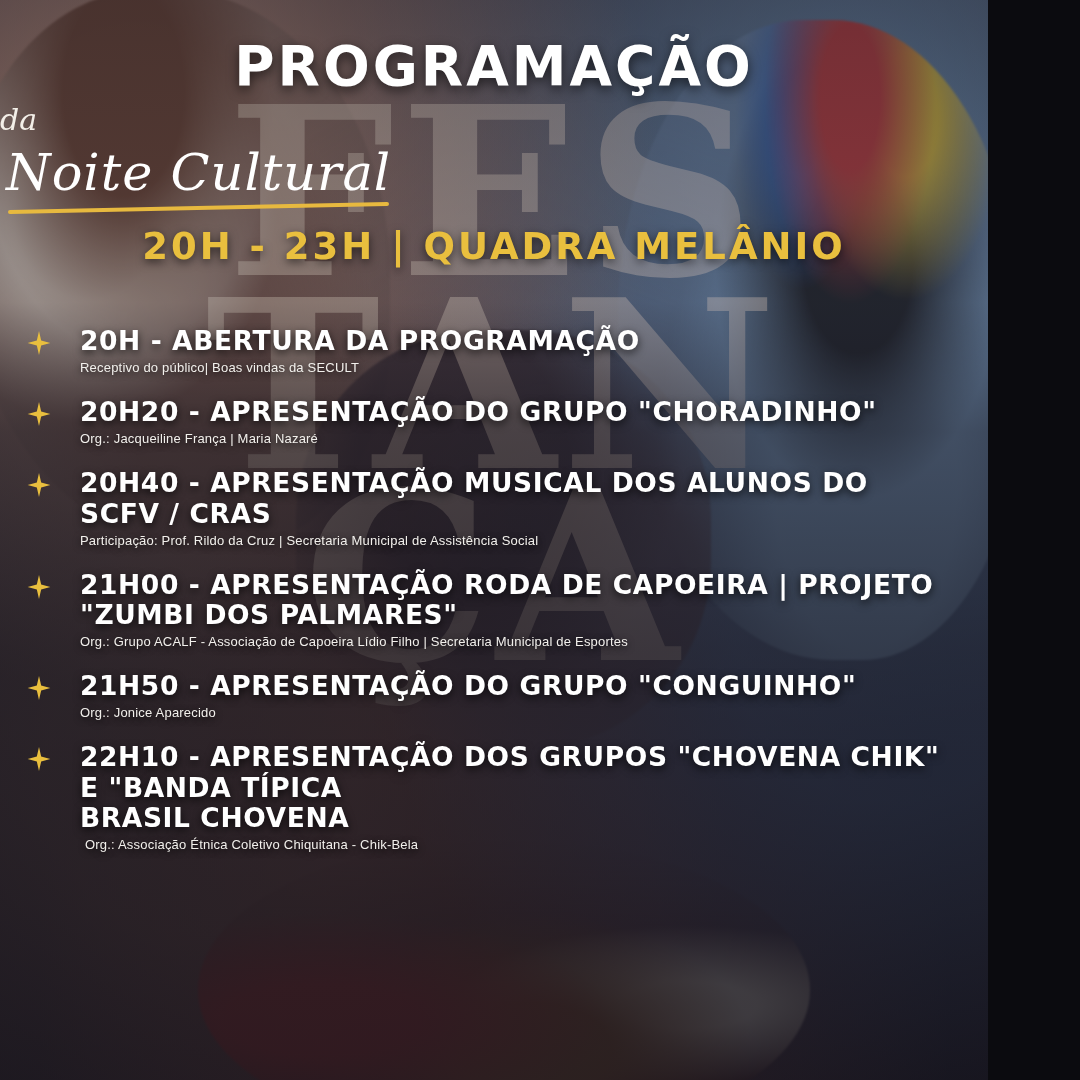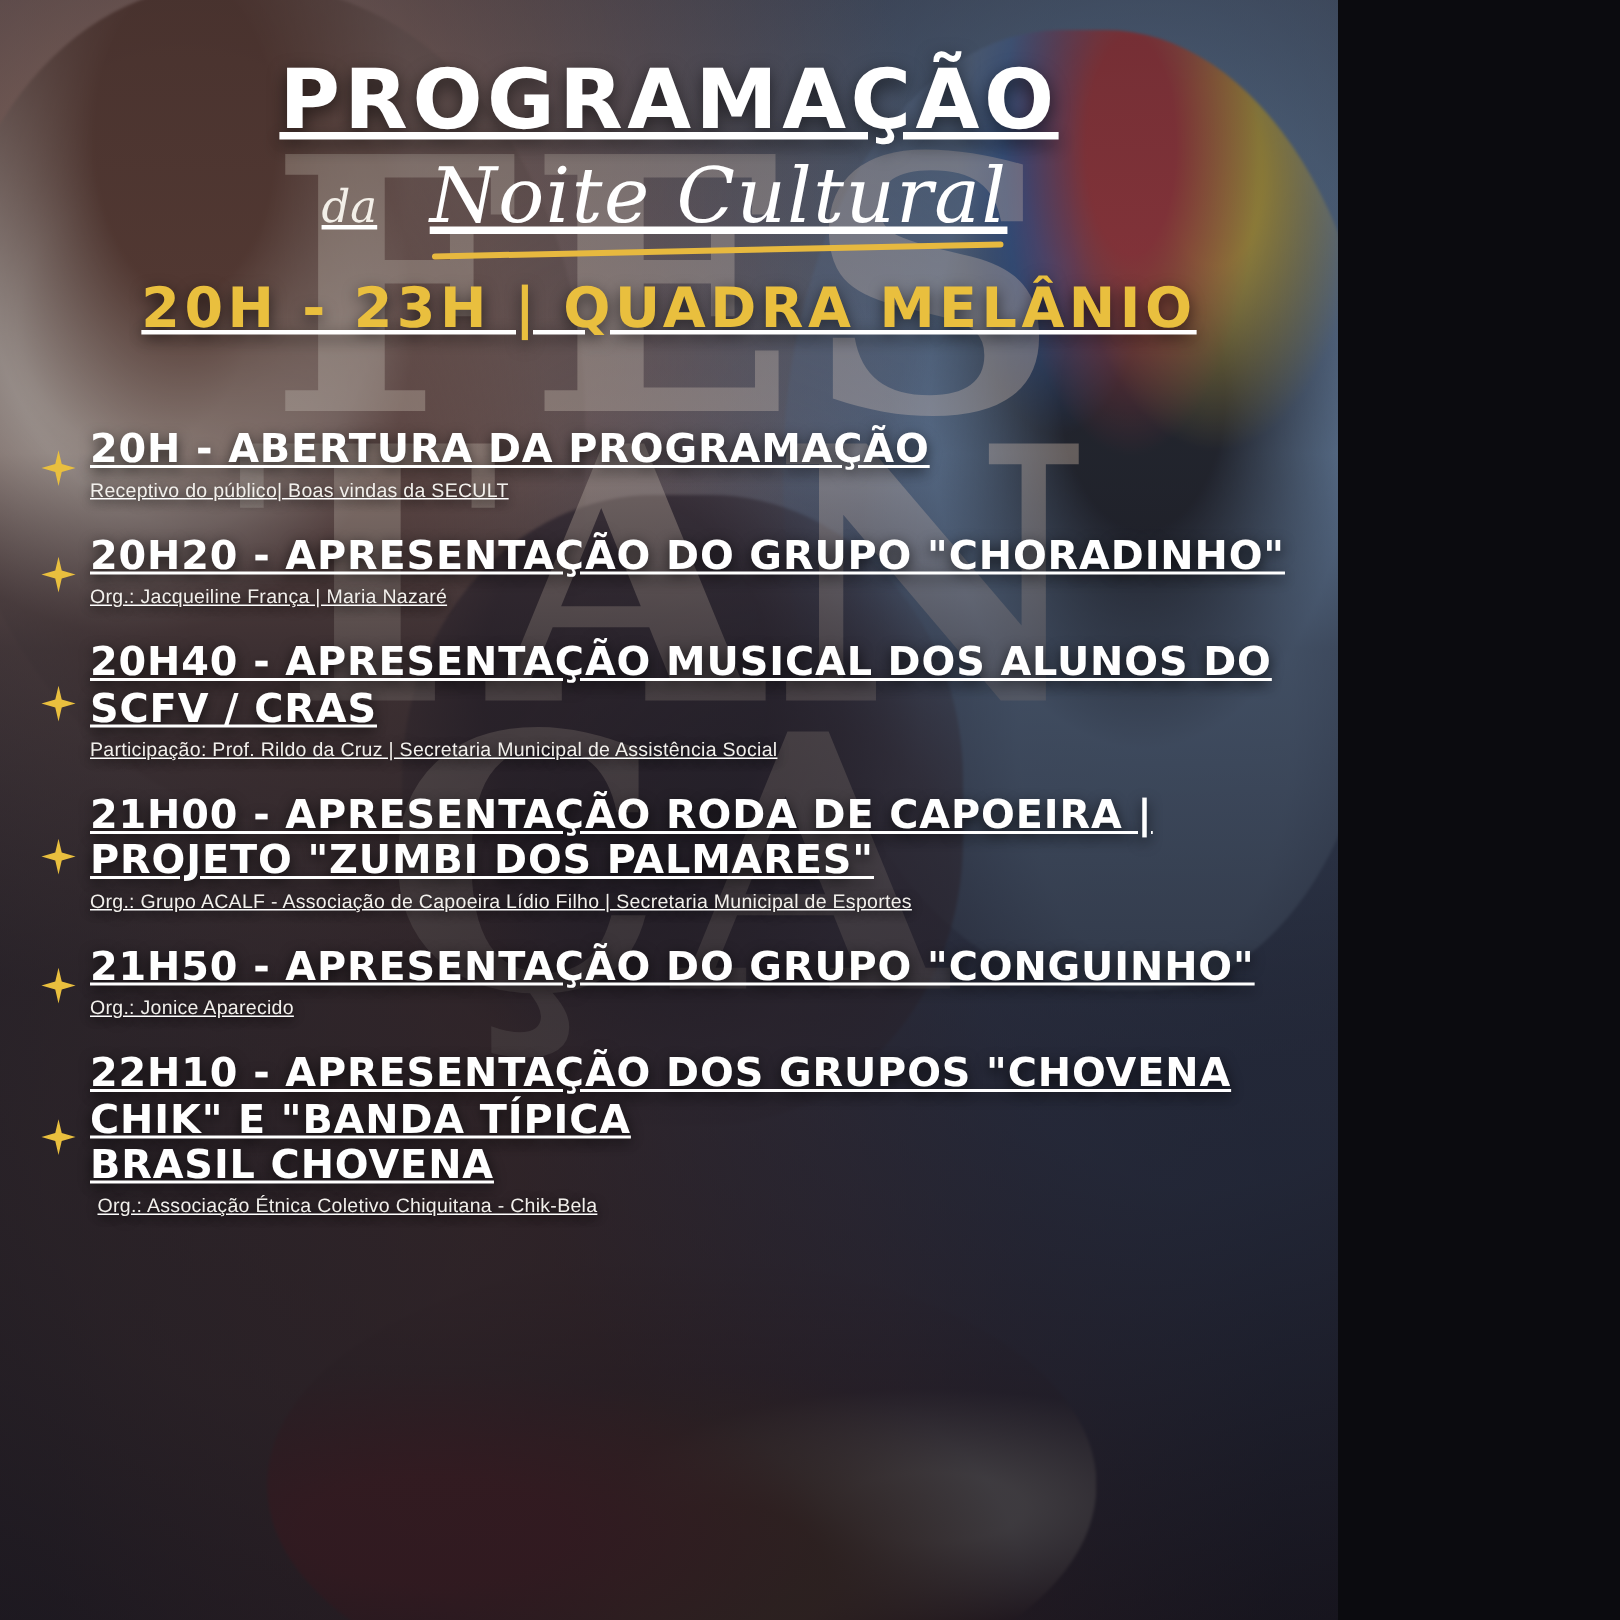--- a/index.html
+++ b/index.html
@@ -2,27 +2,26 @@
 <html><head>
 <meta charset="utf-8">
 <style>
   html, body {
     margin: 0;
     padding: 0;
     background: #0b0b0f;
   }
   .poster {
     position: relative;
-    width: 892px;
+    width: 988px;
     height: 1080px;
     overflow: hidden;
     font-family: "Liberation Sans", sans-serif;
     color: #ffffff;
     background: #2a2630;
-    text-decoration: underline;
   }
 
   
   .bg {
     position: absolute;
     inset: 0;
     background:
       radial-gradient(circle at 14% 16%, rgba(196,150,130,0.85) 0 11%, rgba(0,0,0,0) 42%),
       radial-gradient(circle at 86% 18%, rgba(120,160,200,0.75) 0 12%, rgba(0,0,0,0) 44%),
       radial-gradient(circle at 90% 60%, rgba(90,130,185,0.65) 0 14%, rgba(0,0,0,0) 46%),
@@ -110,21 +109,22 @@
     font-size: 55px;
     letter-spacing: 3px;
     text-transform: uppercase;
     text-shadow: 0 4px 12px rgba(0,0,0,.6);
   }
   .script-line {
     margin-top: 4px;
     display: flex;
     align-items: baseline;
     justify-content: center;
-    gap: 29px;
+    gap: 6px;
+    flex-direction: column;
   }
   .script-da {
     font-family: "DejaVu Serif", serif;
     font-style: italic;
     font-size: 30px;
     color: #f3efe8;
   }
   .script-main {
     font-family: "DejaVu Serif", serif;
     font-style: italic;
@@ -162,22 +162,22 @@
   }
 
   
   .schedule {
     position: relative;
     margin-top: 58px;
     padding: 0 34px 0 26px;
   }
   .item {
     display: flex;
-    align-items: center;
-    gap: 8px;
+    align-items: flex-start;
+    gap: 28px;
     margin-bottom: 22px;
   }
   .spark {
     flex: 0 0 auto;
     width: 26px;
     height: 26px;
     margin-top: 4px;
     color: #e9bf3e;
   }
   .spark svg { display: block; }

